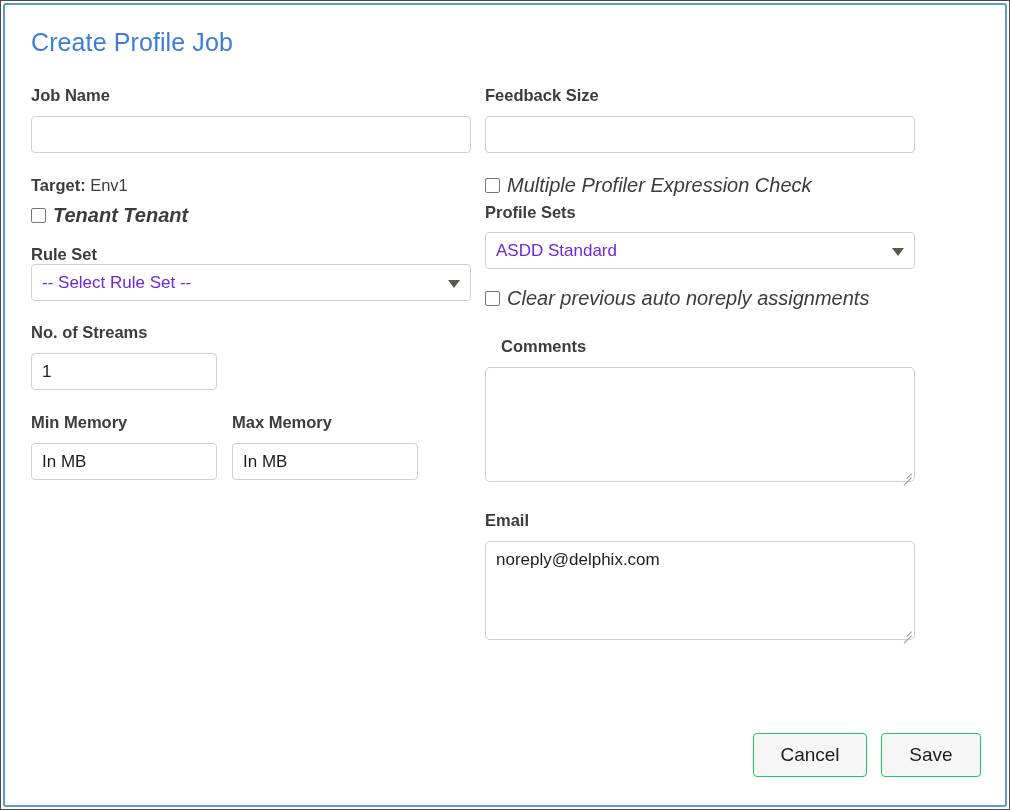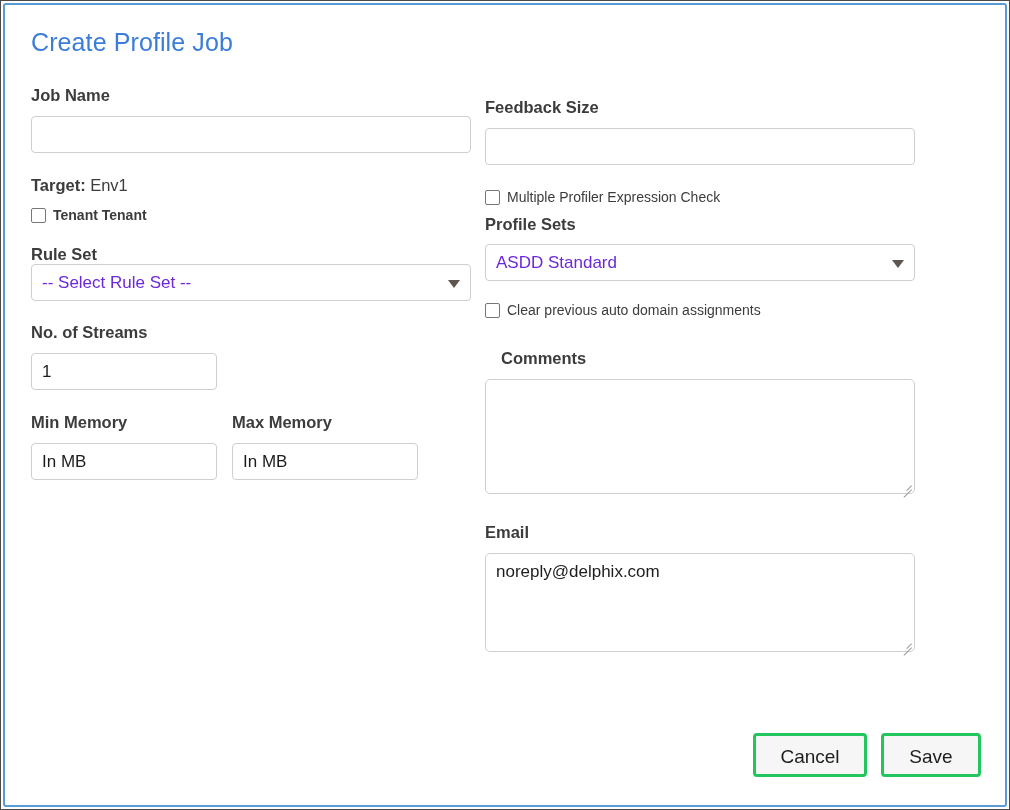--- a/index.html
+++ b/index.html
@@ -96,21 +96,21 @@
 
   .cbrow { display: flex; align-items: flex-start; }
   .cbox {
     width: 15px; height: 15px;
     border: 1.5px solid #767676;
     border-radius: 2px;
     background: #fff;
     flex: 0 0 auto;
     margin-top: 3px;
   }
-  .cbtext { margin-left: 7px; font-size: 14px; line-height: 21px; }
+  .cbtext { margin-left: 7px; font-size: 20px; line-height: 21px; font-style: italic; }
 
   .ta {
     display: block;
     width: 100%;
     border: 1px solid #cfcfcf;
     border-radius: 5px;
     background: #fff;
     font-family: "Liberation Sans", sans-serif;
     font-size: 17px;
     color: #1d1d1d;
@@ -142,21 +142,21 @@
     right: 28px;
     bottom: 32px;
     display: flex;
     gap: 14px;
   }
   .btn {
     font-family: "Liberation Sans", sans-serif;
     font-size: 19px;
     color: #1d1d1d;
     background: #f6f6f6;
-    border: 3px solid #22c55e;
+    border: 1px solid #22c55e;
     border-radius: 4px;
     padding: 0 20px;
     height: 44px;
     line-height: 42px;
     cursor: pointer;
   }
   .btn-cancel { min-width: 114px; }
   .btn-save   { min-width: 100px; }
 </style>
 </head>
@@ -199,37 +199,37 @@
         </div>
         <div style="position:relative; margin-top:11px; height:39px;">
           <input class="fld" style="position: absolute; left: 0px; width: 186px;" value="In MB">
           <input class="fld" style="position: absolute; left: 201px; width: 186px;" value="In MB">
         </div>
 
       </div>
 
       <div class="col-right">
 
-        <div class="lbl" style="margin-top:20px;">Feedback Size</div>
+        <div class="lbl" style="margin-top:8px;">Feedback Size</div>
         <input class="fld" style="margin-top: 11px;" value="">
 
         <div class="cbrow" style="margin-top:22px;">
           <span class="cbox"></span>
           <span class="cbtext lbl-reg">Multiple Profiler Expression Check</span>
         </div>
 
         <div class="lbl" style="margin-top:6px;">Profile Sets</div>
         <div class="sel-wrap" style="margin-top:10px;">
           <div class="sel">ASDD Standard</div>
           <span class="caret"></span>
         </div>
 
         <div class="cbrow" style="margin-top:19px;">
           <span class="cbox"></span>
-          <span class="cbtext lbl-reg">Clear previous auto domain assignments</span>
+          <span class="cbtext lbl-reg">Clear previous auto noreply assignments</span>
         </div>
 
         <div class="lbl" style="margin-top:27px;margin-left:16px;">Comments</div>
         <div class="ta-wrap" style="margin-top:11px;">
           <textarea class="ta" style="height: 115px;"></textarea>
           <span class="grip">
               <i></i>
               <i></i>
             </span>
         </div>

